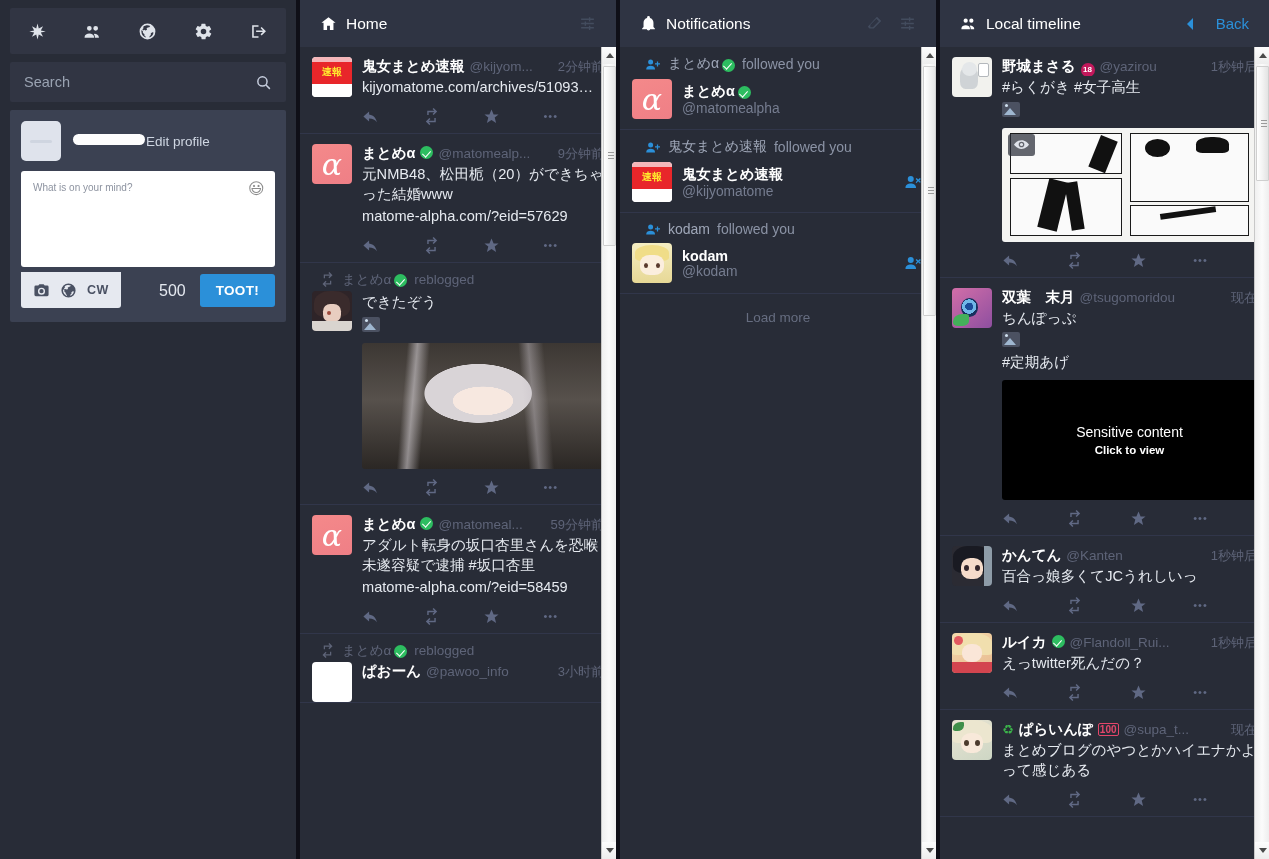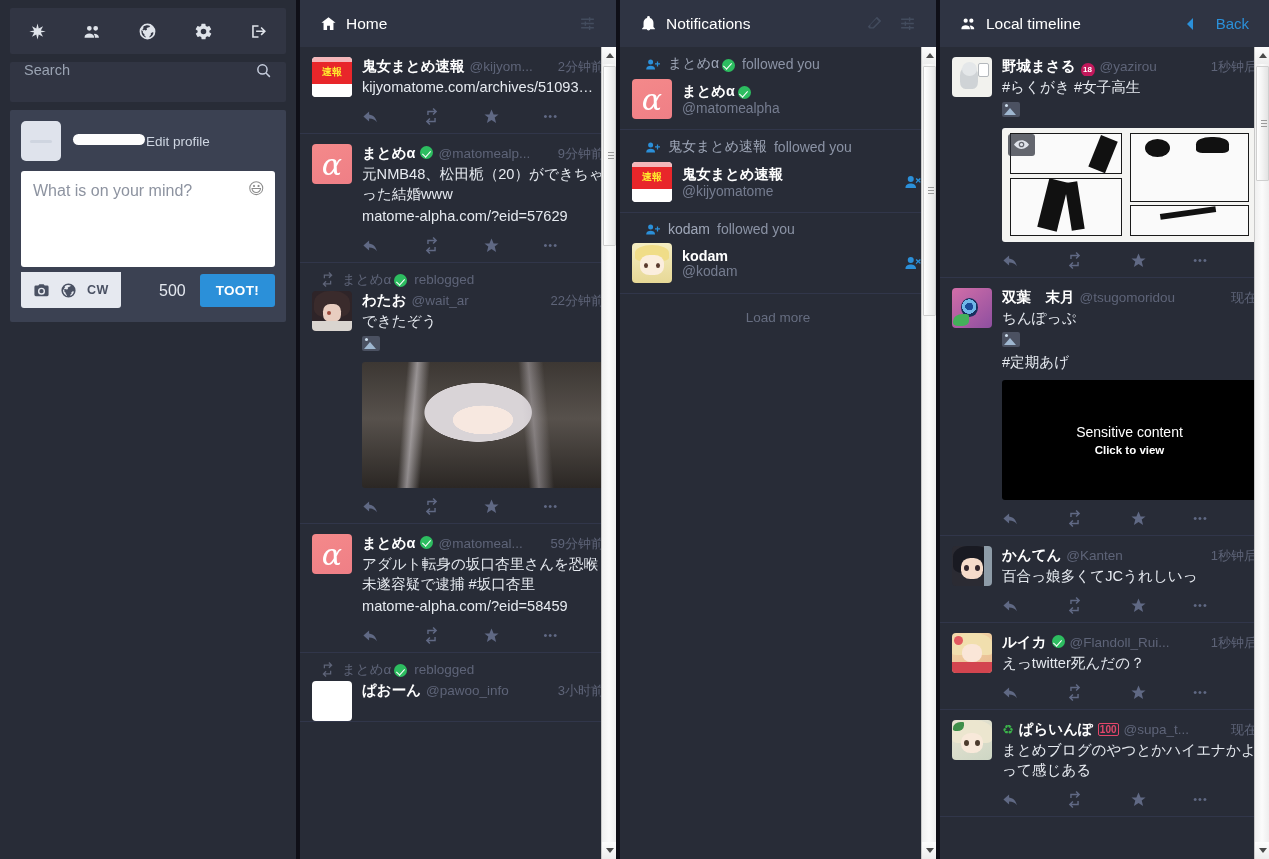--- a/index.html
+++ b/index.html
@@ -38,21 +38,21 @@
     color: #d9e1e8;
     cursor: pointer;
   }
   .nav-btn svg { width: 19px; height: 19px; fill: #dfe3ea; }
 
   .search-box {
     position: relative;
     background: #313543;
     height: 40px;
     border-radius: 2px;
-    display: flex; align-items: flex-start;
+    display: flex; align-items: center;
   }
   .search-box input {
     flex: 1;
     background: transparent;
     border: 0; outline: none;
     color: #d9e1e8;
     font-size: 14.5px;
     padding: 0 14px;
     font-family: "Liberation Sans", sans-serif;
   }
@@ -102,21 +102,21 @@
     background: #ffffff;
     border-radius: 3px;
     position: relative;
     height: 96px;
   }
   .compose-area textarea {
     width: 100%; height: 100%;
     border: 0; outline: none; resize: none;
     background: transparent;
     padding: 11px 36px 11px 12px;
-    font-size: 16px;
+    font-size: 10px;
     color: #282c37;
     font-family: "Liberation Sans", sans-serif;
   }
   .compose-area textarea::placeholder { color: #8d93a0; }
   .emoji-btn {
     position: absolute; right: 8px; top: 8px;
     width: 19px; height: 19px;
     cursor: pointer;
     font-size: 16px; line-height: 19px;
     opacity: .45;
@@ -687,25 +687,20 @@
             <span>reblogged</span>
           </div>
           <div class="status nested">
             <div class="avatar av-watao">
               <div class="h"></div>
                 <div class="f"></div>
                 <div class="eye"></div>
                 <div class="body"></div>
             </div>
             <div class="status-main">
-              <div class="status-head">
-                <span class="display-name">わたお</span>
-                <span class="acct">@wait_ar</span>
-                <span class="timestamp">22分钟前</span>
-              </div>
               <div class="status-content">できたぞう</div>
               <span class="attach-mini"></span>
               <div class="media-box">
                 <div class="art-girl"></div>
               </div>
               <div class="action-bar">
                 <span class="act-btn">
                     <svg viewBox="0 0 24 24">
                       <path d="M10 9V5l-8 7 8 7v-4.1c5 0 8.5 1.6 11 5.1-1-5-4-10-11-11z"></path>
                     </svg>

